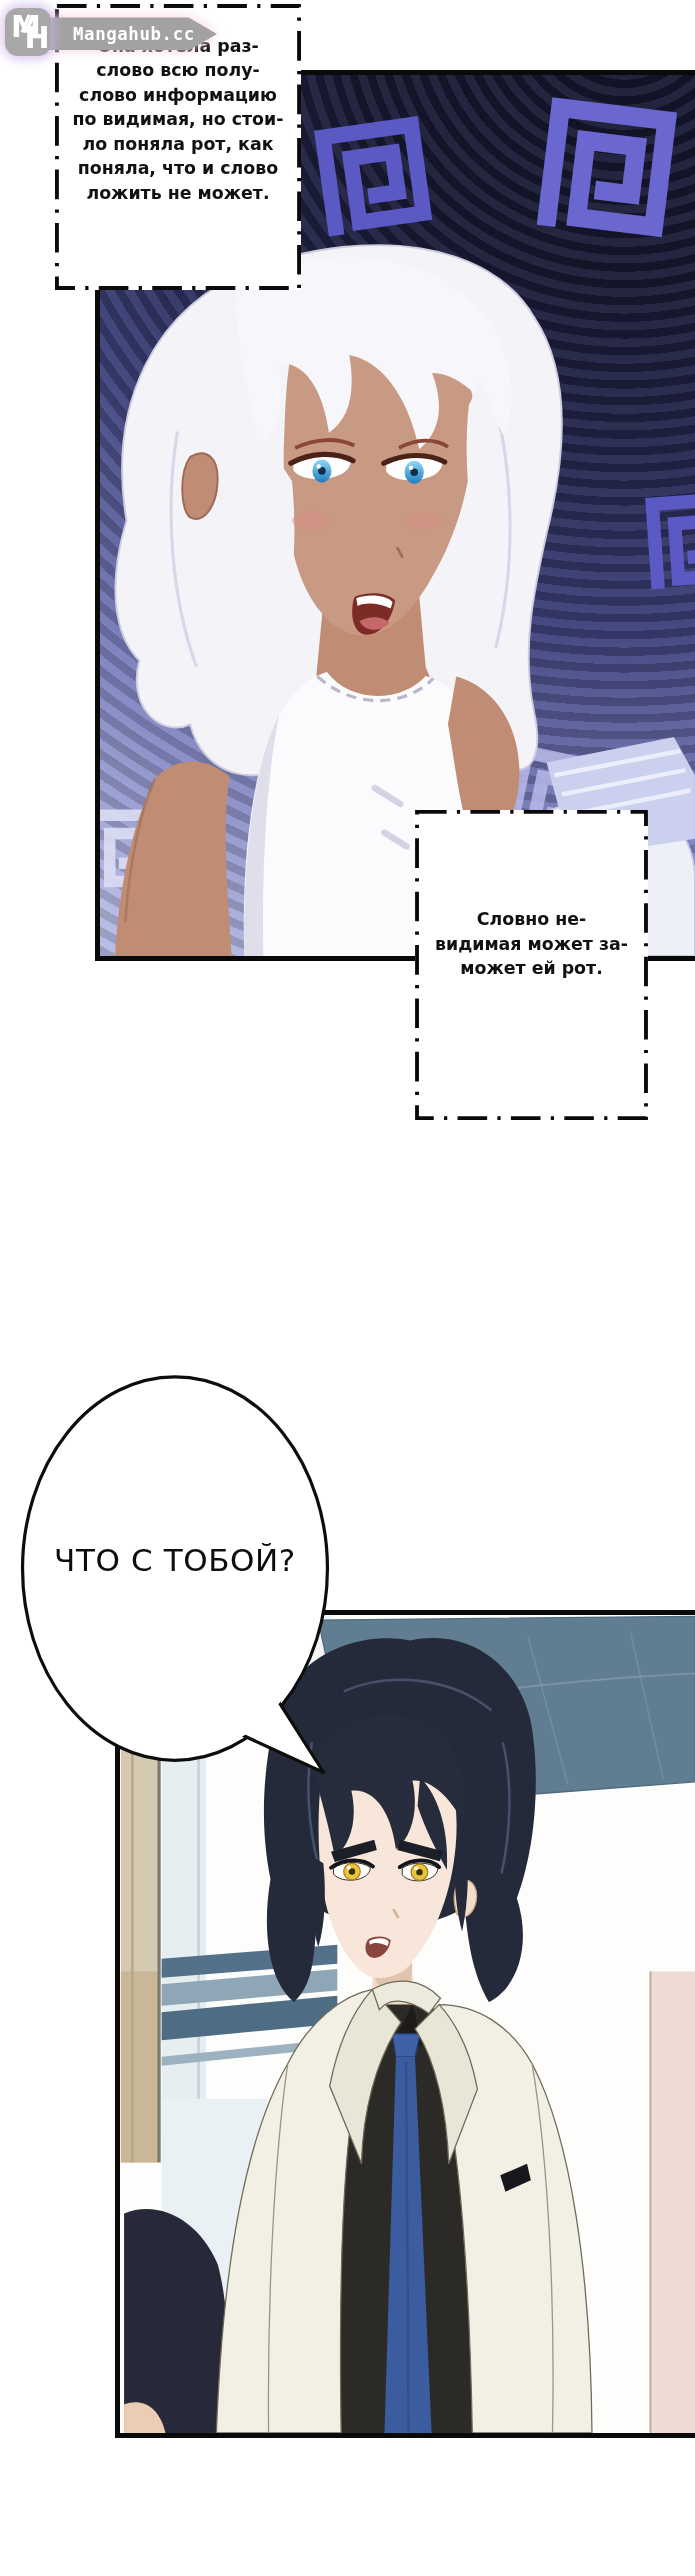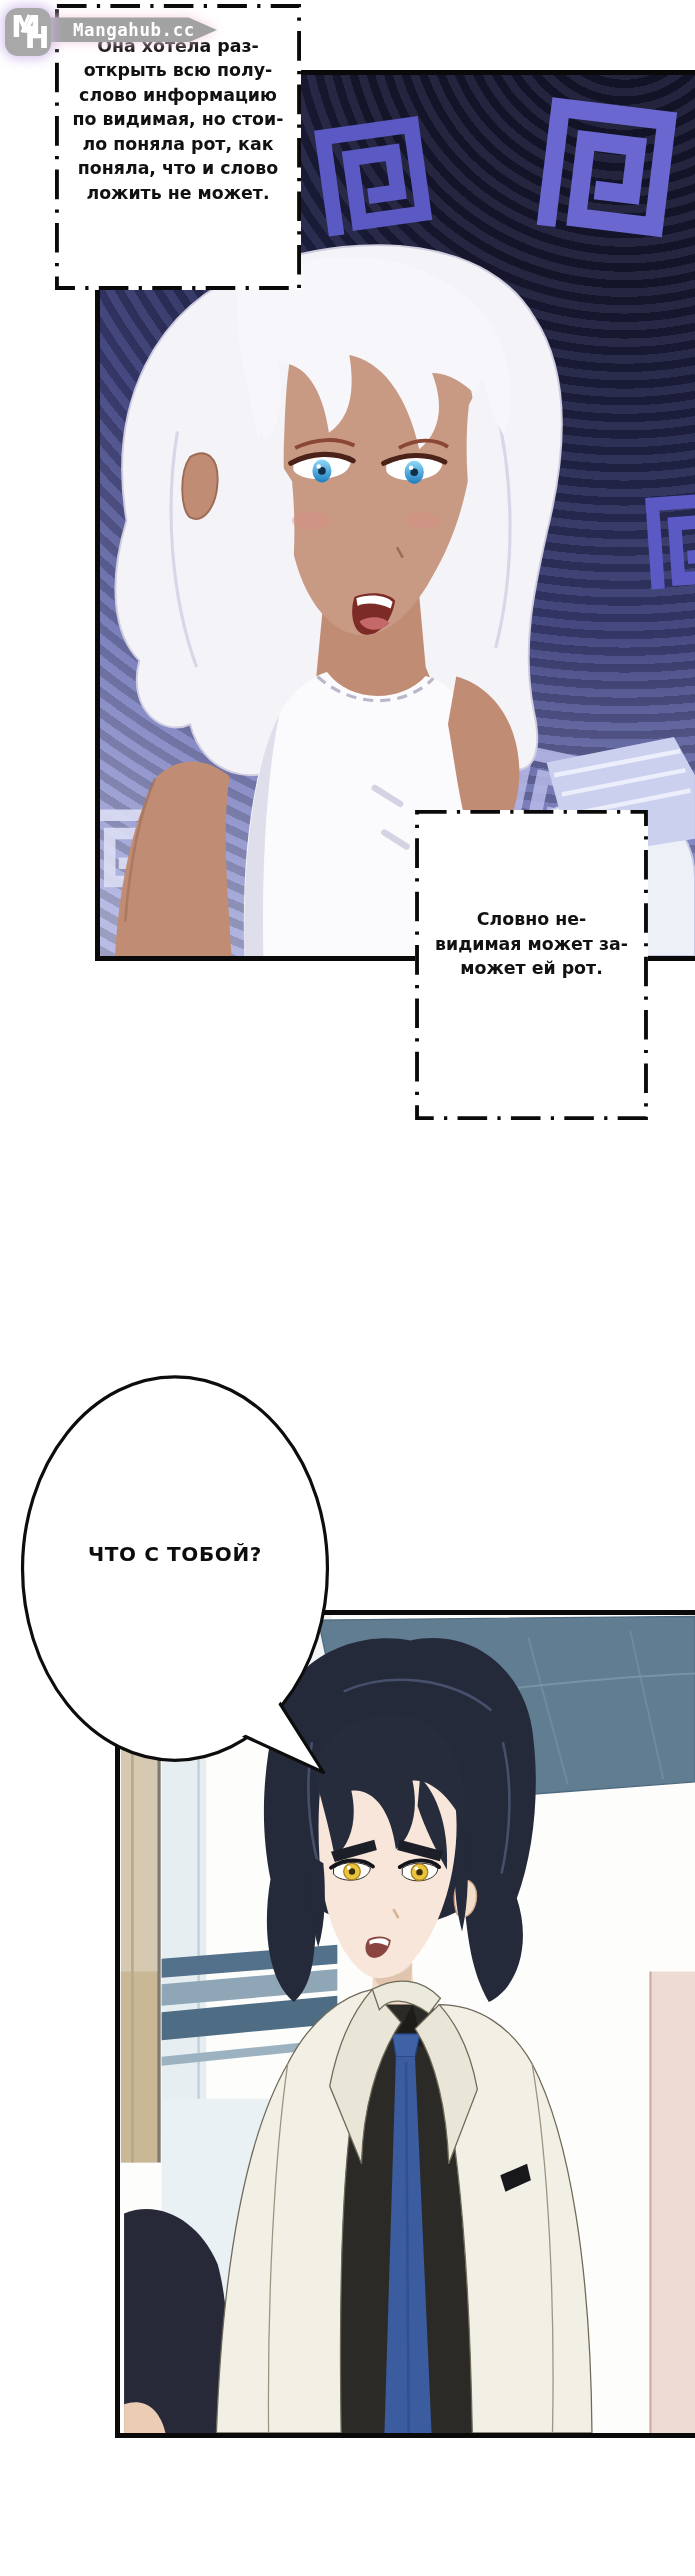--- a/index.html
+++ b/index.html
@@ -19,24 +19,24 @@
   .caption .txt{position:relative;width:100%;height:100%;display:flex;flex-direction:column;
     align-items:center;z-index:6;font-weight:bold;color:#111;}
   .caption .line{font-size:17.4px;line-height:24.5px;white-space:nowrap;}
   #caption1{left:55px;top:3.9px;width:246px;height:286px;}
   #caption1 .txt{padding-top:30px;}
   #caption2{left:415px;top:810px;width:233px;height:310px;text-align:center;}
   #caption2 .txt{justify-content:center;transform:translateY(-20.6px);}
   
   #bubble{position:absolute;left:0px;top:1352px;width:386px;height:464px;z-index:3;}
   #bubble-text{position:absolute;left:46px;top:1542px;width:258px;text-align:center;z-index:4;
-    font-size:20px;font-weight:bold;color:#0d0d0d;letter-spacing:0.6px;white-space:nowrap;}
+    font-size:31px;font-weight:normal;color:#0d0d0d;letter-spacing:0.6px;white-space:nowrap;}
   
   #logo{position:absolute;left:0;top:0;z-index:8;}
-  #banner{position:absolute;left:14px;top:17.4px;width:203px;height:25px;background:#a2a2a2;
+  #banner{position:absolute;left:14px;top:17.4px;width:203px;height:33px;background:#a2a2a2;
     clip-path:polygon(0 0,86% 0,100% 50%,86% 100%,0 100%);
     display:flex;align-items:center;z-index:8;}
   #banner-wrap{position:absolute;left:0;top:0;filter:drop-shadow(0 0 5.8px #f6cfe2);z-index:8;}
   #banner .site{color:#fff;font-family:"DejaVu Sans Mono","Liberation Mono",monospace;
     font-weight:bold;font-size:17.4px;padding-left:59px;letter-spacing:0.6px;}
   #badge{position:absolute;left:5.2px;top:7.7px;width:46px;height:48px;background:#a8a8a8;
     border-radius:13px;z-index:9;box-shadow:0 0 10.3px 3.2px rgba(205,180,235,0.75);}
   #badge .m,#badge .h{position:absolute;color:#fff;font-weight:bold;font-size:30px;line-height:30px;}
   #badge .m{left:5.8px;top:3.9px;}
   #badge .h{left:19.3px;top:15.5px;}
@@ -132,21 +132,21 @@
       </g>
     </svg>
   </div>
 
   <div class="caption" id="caption1">
     <svg class="border" viewBox="0 0 382 444">
       <rect x="3" y="3" width="376" height="438" fill="none" stroke="#0a0a0a" stroke-width="6" stroke-dasharray="46 16 5 16"></rect>
     </svg>
     <div class="txt">
       <div class="line">Она хотела раз-</div>
-      <div class="line">открыть всю полу-</div>
+      <div class="line">слово всю полу-</div>
       <div class="line">слово информацию</div>
       <div class="line">по видимая, но стои-</div>
       <div class="line">ло поняла рот, как</div>
       <div class="line">поняла, что и слово</div>
       <div class="line">ложить не может.</div>
     </div>
   </div>
 
   <div class="caption" id="caption2">
     <svg class="border" viewBox="0 0 362 482">

